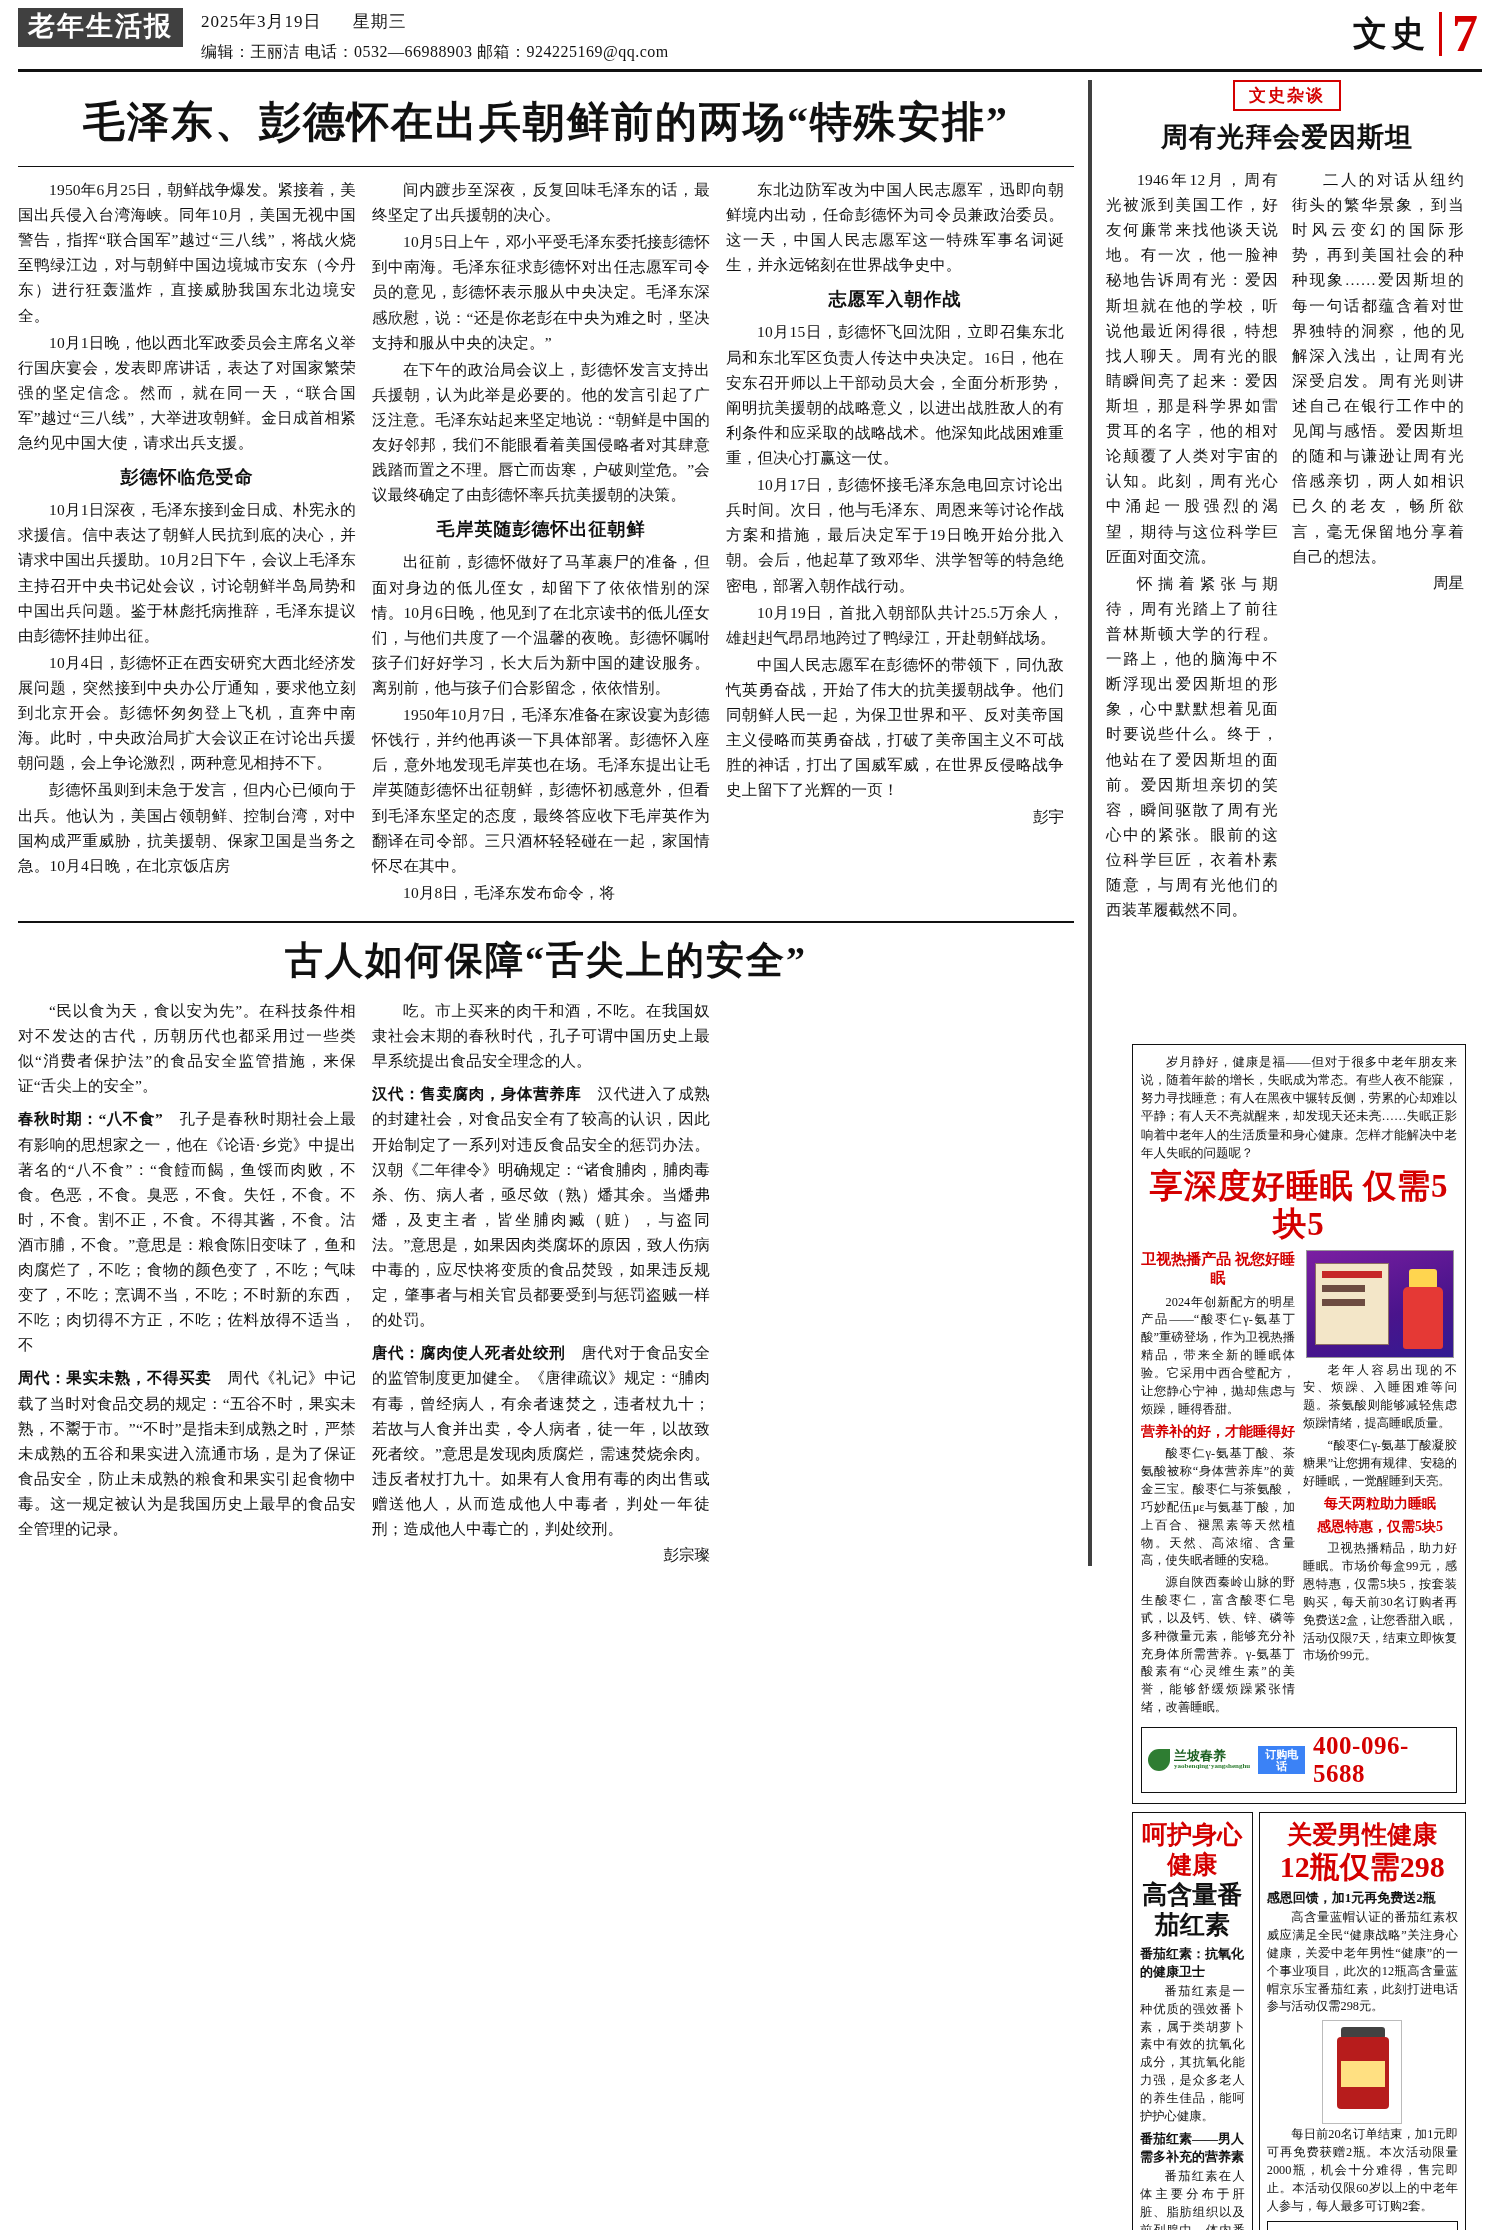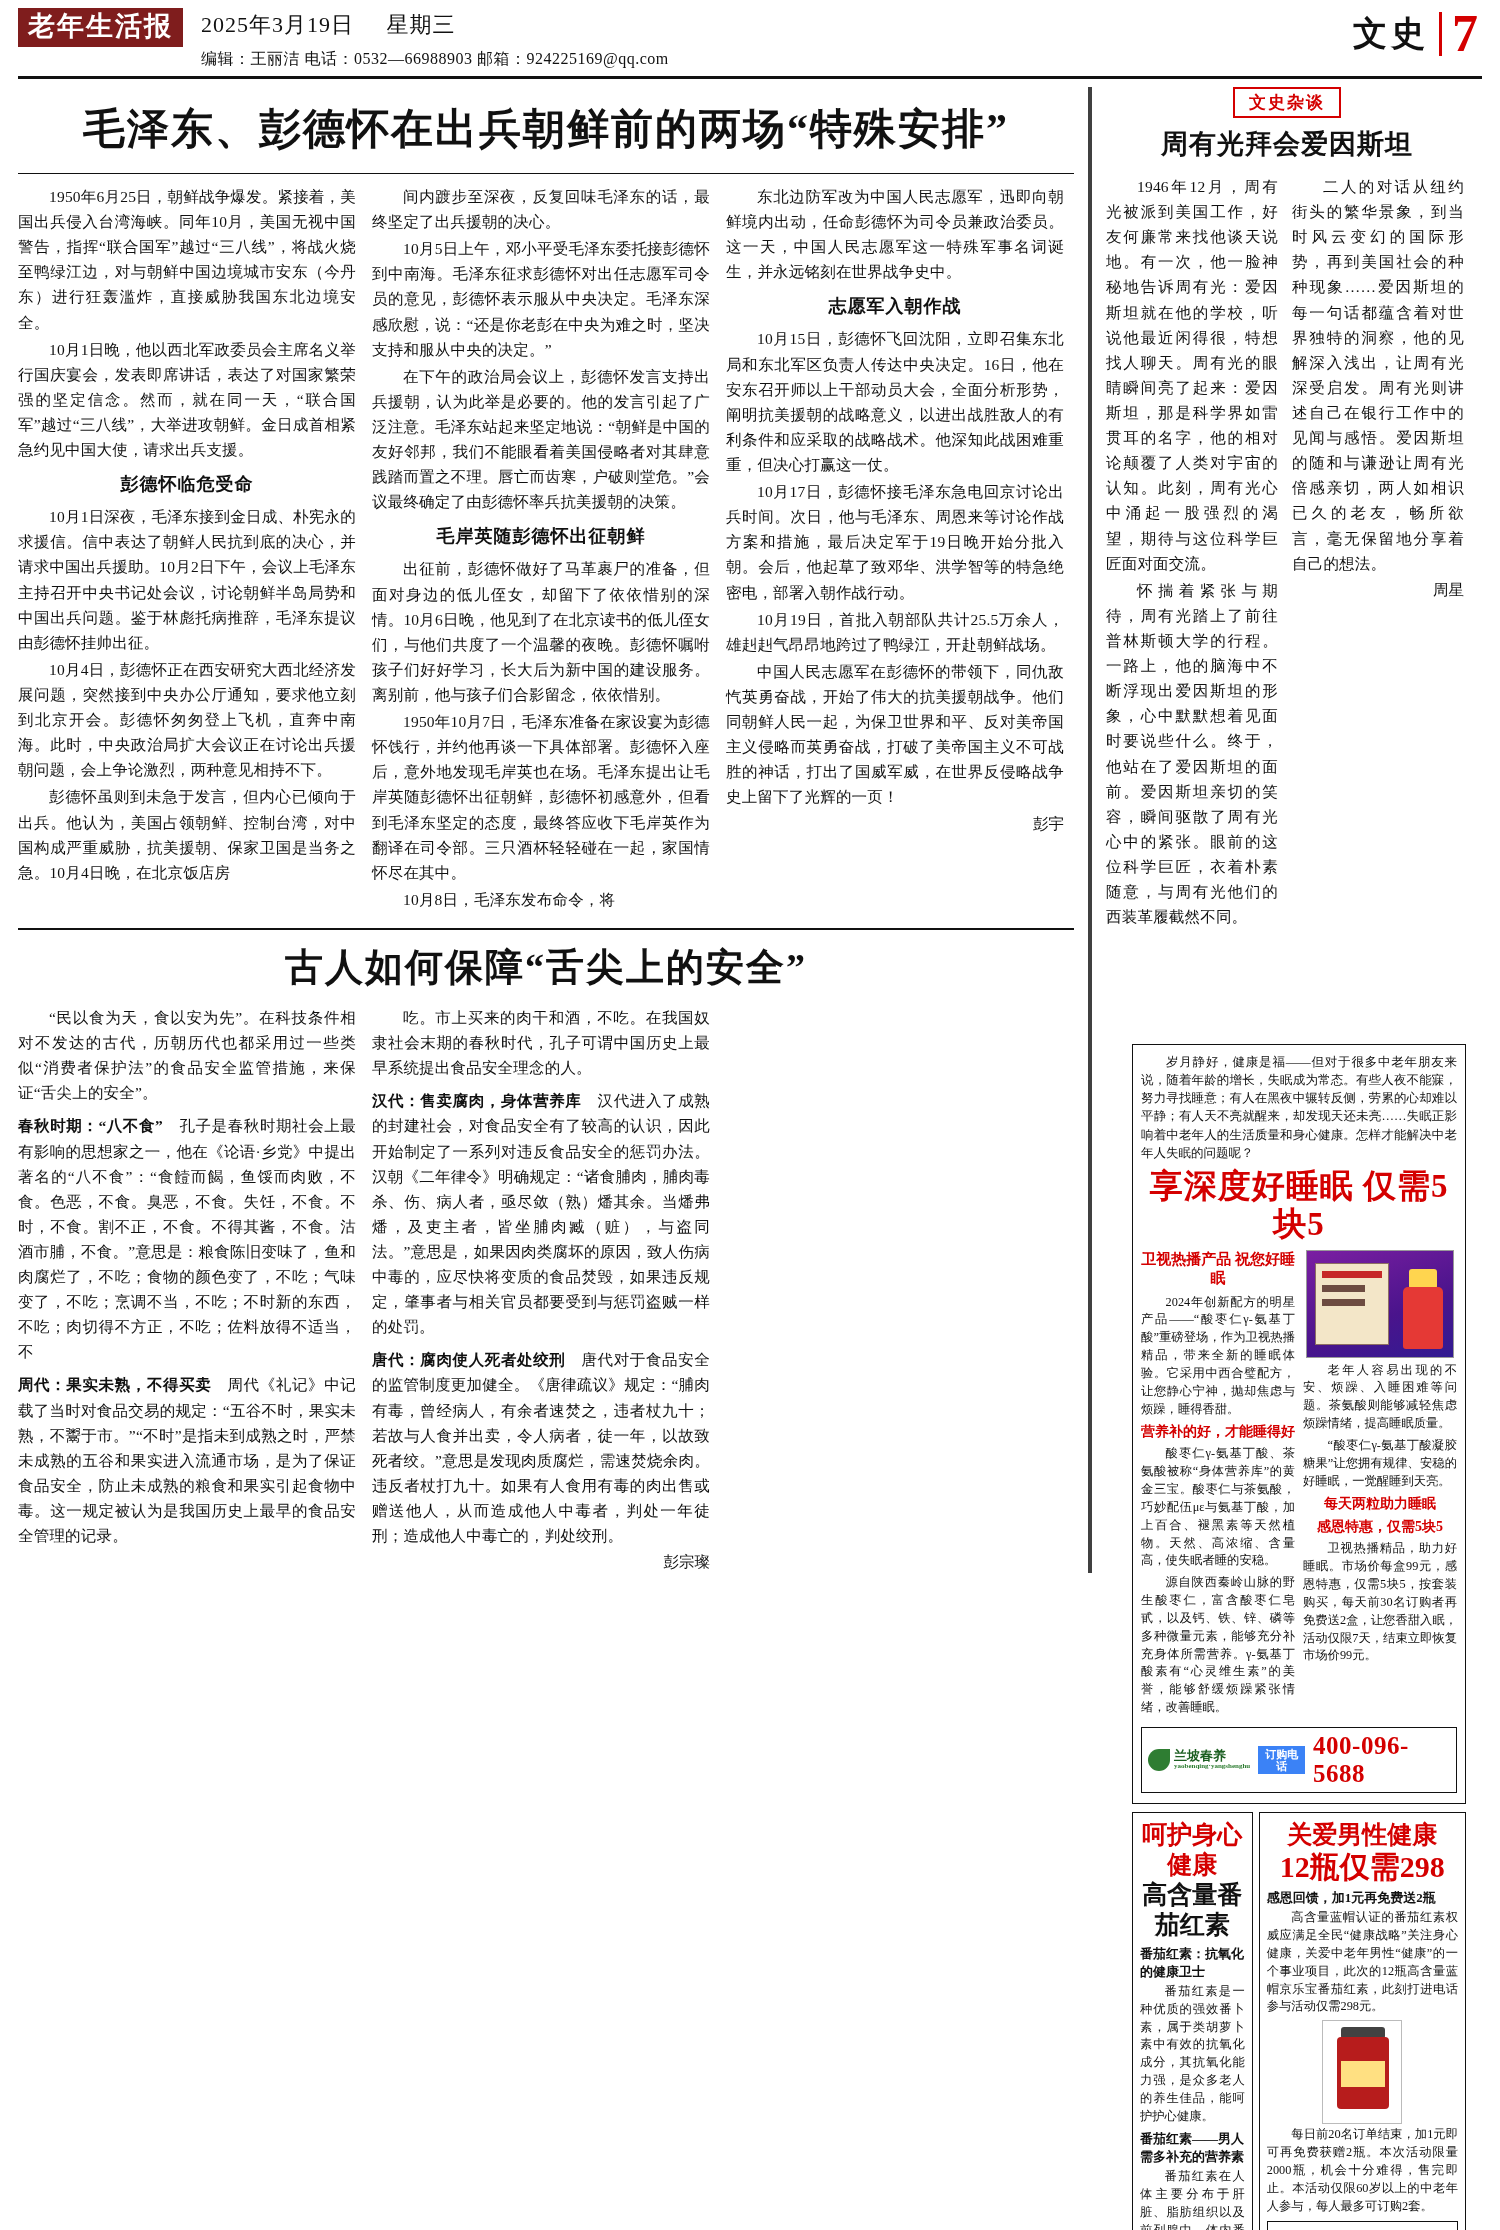--- a/index.html
+++ b/index.html
@@ -9,26 +9,26 @@
     height: 2230px;
     background: #ffffff;
     font-family: "Liberation Serif", "DejaVu Serif", serif;
     color: #111;
   }
   .page { position: relative; width: 1500px; height: 2230px; padding: 0 18px; }
 
   
   .masthead { display: flex; align-items: flex-start; border-bottom: 3px solid #111; padding: 8px 0 6px 0; }
   .logo {
-    background: #7f1d1d; color: #fff; font-weight: bold; font-size: 27px;
+    background: #404040; color: #fff; font-weight: bold; font-size: 27px;
     padding: 5px 10px 7px 10px; letter-spacing: 2px; line-height: 1;
     font-family: "Liberation Serif", serif; white-space: nowrap;
   }
   .mast-mid { margin-left: 18px; padding-top: 2px; flex: 1; }
-  .mast-date { font-size: 22px; letter-spacing: 1px; }
+  .mast-date { font-size: 17px; letter-spacing: 1px; }
   .mast-date span { margin-right: 26px; }
   .mast-editor { font-size: 16px; margin-top: 9px; letter-spacing: 0.5px; }
   .mast-right { display: flex; align-items: center; gap: 10px; padding-right: 4px; }
   .mast-section { font-size: 34px; font-weight: bold; letter-spacing: 4px; }
   .mast-divider { width: 3px; height: 44px; background: #d40000; }
   .mast-pagenum { font-size: 52px; font-weight: bold; color: #d40000; line-height: 1; font-family: "Liberation Serif", serif; }
 
   
   .body-wrap { position: relative; display: flex; gap: 0; padding-top: 8px; }
   .col-left { width: 1070px; padding-right: 14px; }

